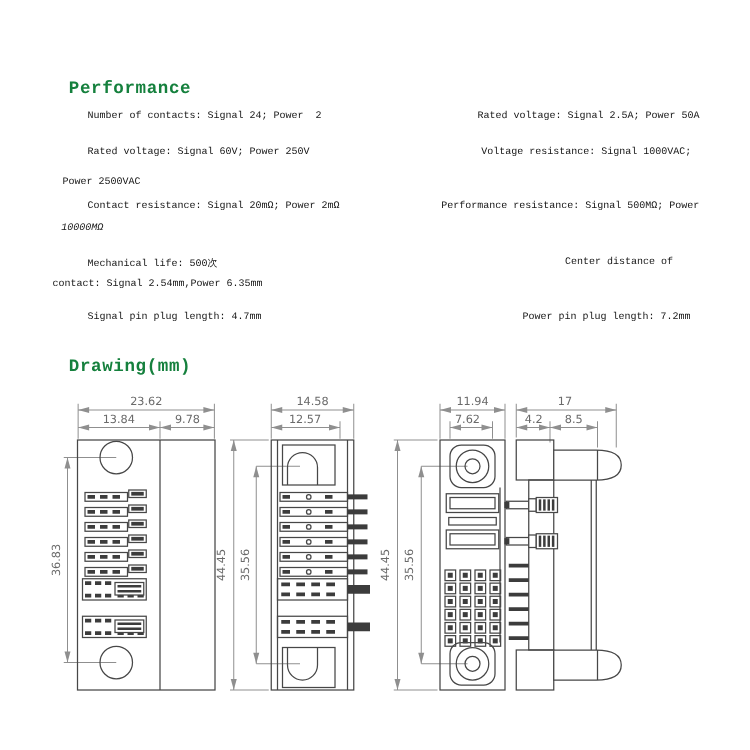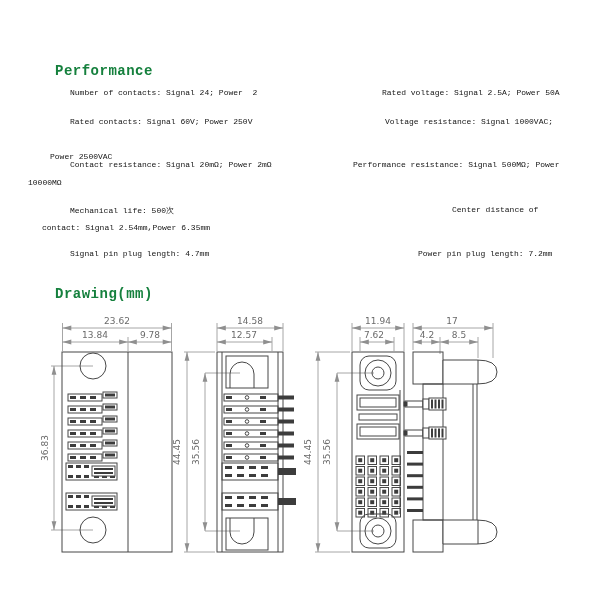--- a/index.html
+++ b/index.html
@@ -25,27 +25,27 @@
   }
 </style>
 </head>
 <body>
 
 <div class="sec-title" style="left:55px;top:63px;">Performance</div>
 
 <div class="spec" style="left:58px;top:88px;">Number of contacts: Signal 24; Power  2</div>
 <div class="spec" style="left:370px;top:88px;">Rated voltage: Signal 2.5A; Power 50A</div>
 
-<div class="spec" style="left:58px;top:117px;">Rated contacts: Signal 60V; Power 250V</div>
+<div class="spec" style="left:58px;top:117px;">Rated voltage: Signal 60V; Power 250V</div>
 <div class="spec" style="left:373px;top:117px;">Voltage resistance: Signal 1000VAC;</div>
-<div class="spec" style="left:38px;top:152px;">Power 2500VAC</div>
+<div class="spec" style="left:38px;top:141px;">Power 2500VAC</div>
 
 <div class="spec" style="left:58px;top:160px;">Contact resistance: Signal 20mΩ; Power 2mΩ</div>
 <div class="spec" style="left:341px;top:160px;">Performance resistance: Signal 500MΩ; Power</div>
-<div class="spec" style="left:16px;top:178px;">10000MΩ</div>
+<div class="spec" style="left:37px;top:178px;font-style:italic;">10000MΩ</div>
 
 <div class="spec" style="left:58px;top:205px;">Mechanical life: 500次</div>
 <div class="spec" style="left:440px;top:205px;">Center distance of</div>
 <div class="spec" style="left:30px;top:223px;">contact: Signal 2.54mm,Power 6.35mm</div>
 
 <div class="spec" style="left:58px;top:249px;">Signal pin plug length: 4.7mm</div>
 <div class="spec" style="left:406px;top:249px;">Power pin plug length: 7.2mm</div>
 
 <div class="sec-title" style="left:55px;top:286px;">Drawing(mm)</div>
 

